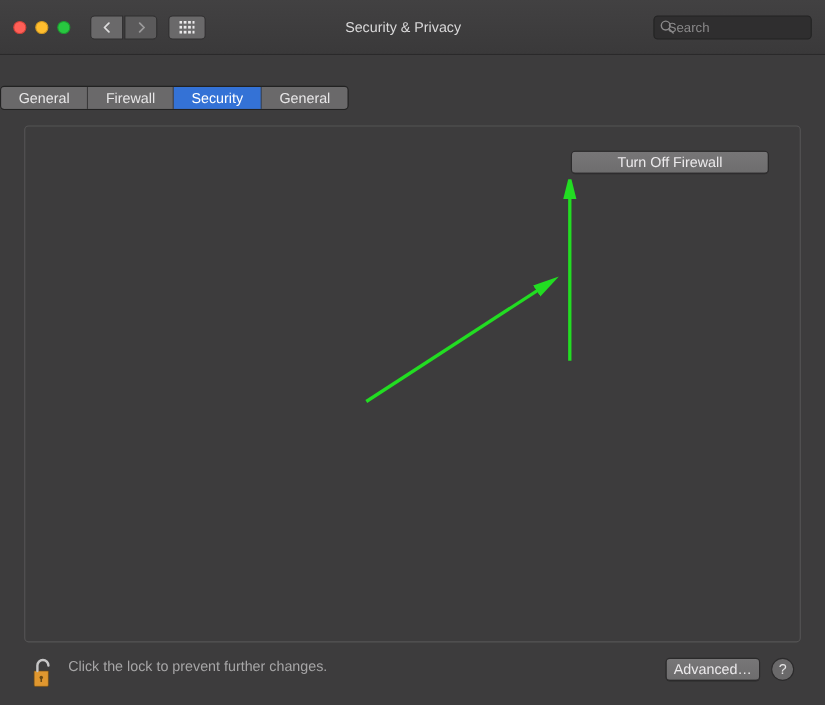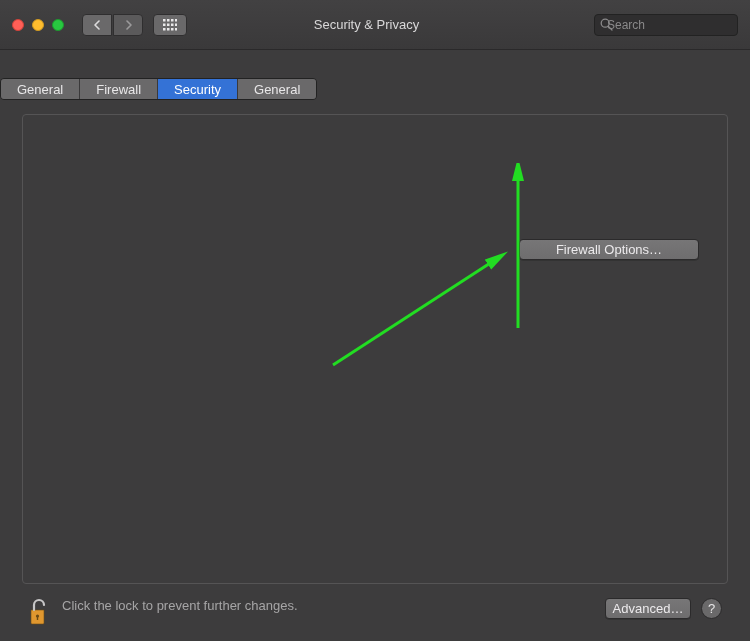--- a/index.html
+++ b/index.html
@@ -268,23 +268,23 @@
   <div class="tabs">
     <div class="tab">General</div>
     <div class="tab">Firewall</div>
     <div class="tab active">Security</div>
     <div class="tab">General</div>
   </div>
 </div>
 
 <div class="panel">
 
-
-
-  <button class="btn btn-options">Firewall Options…</button>
+  <button class="btn btn-turnoff">Turn Off Firewall</button>
+
+
 
   <svg class="arrow" style="left:480px; top:48px;" width="30" height="170">
     <defs>
       <marker id="ah1" markerWidth="8" markerHeight="8" refX="4" refY="2" orient="auto">
         <path d="M0,0 L8,2 L0,4 Z" fill="#22dd22"></path>
       </marker>
     </defs>
     <line x1="15" y1="165" x2="15" y2="6" stroke="#22dd22" stroke-width="3" marker-end="url(#ah1)"></line>
   </svg>
   <svg class="arrow" style="left:305px; top:135px;" width="180" height="120">

